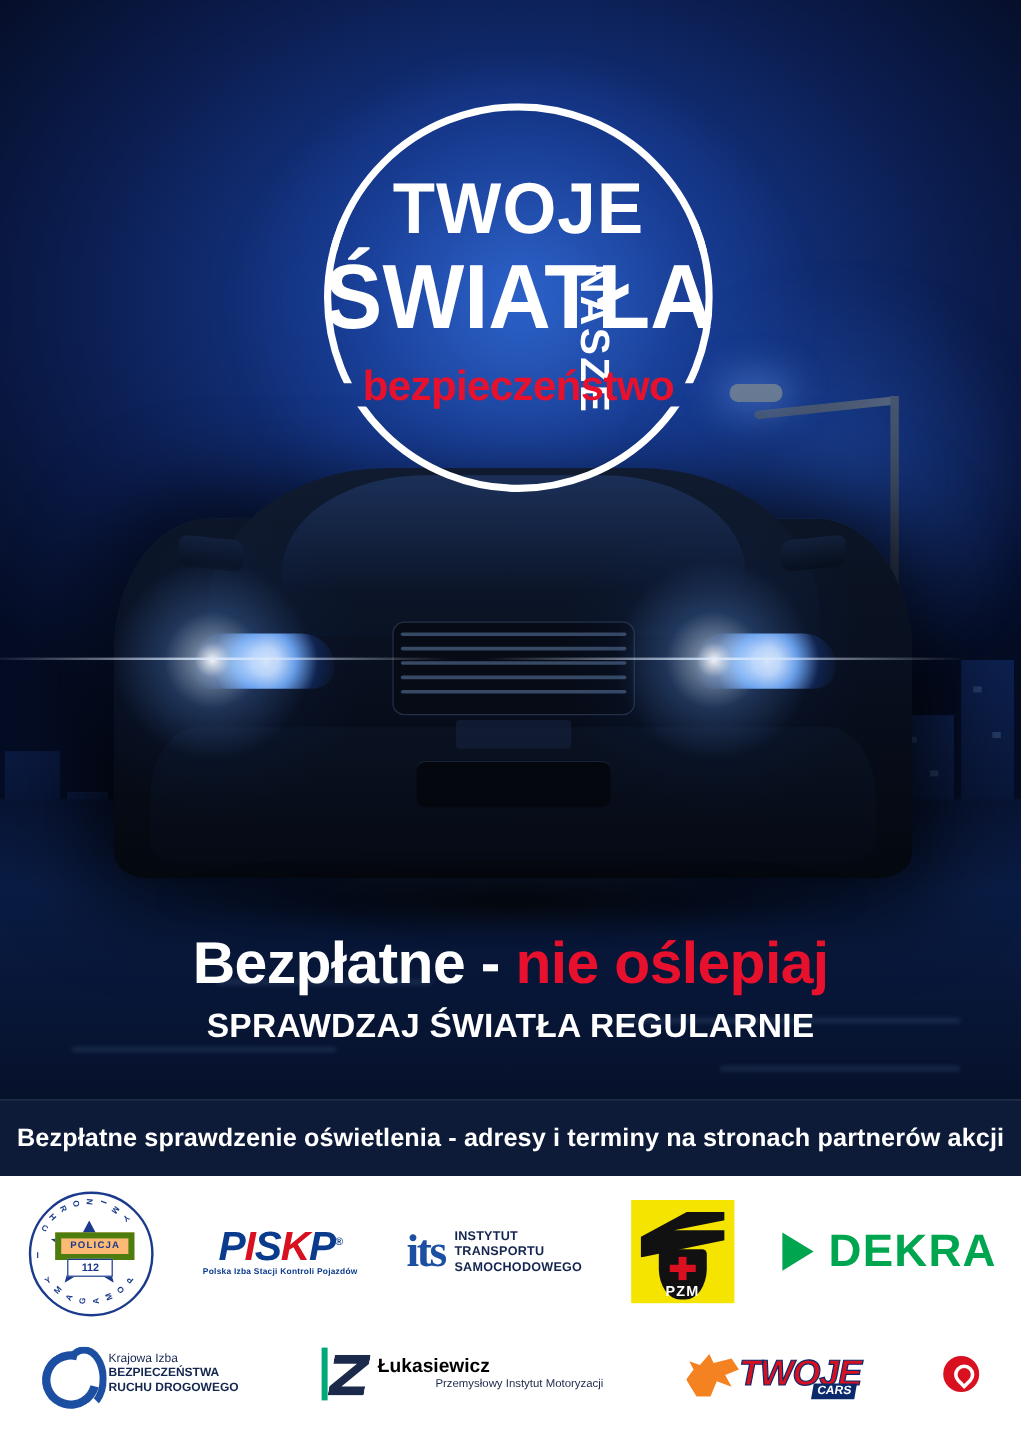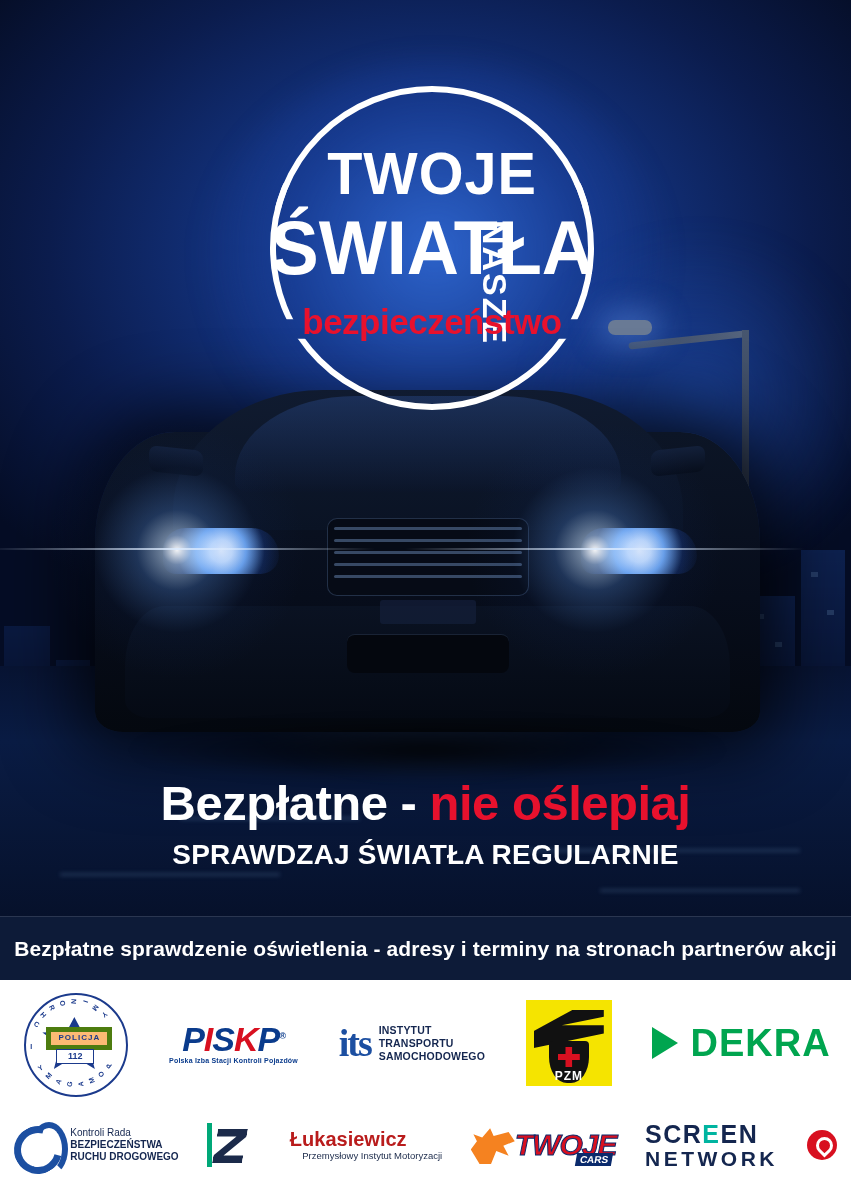--- a/index.html
+++ b/index.html
@@ -512,21 +512,21 @@
   .luk-mark .z {
     position: absolute; left: 8px; top: 6px;
     width: 30px; height: 34px;
     border: 4px solid #1b2a4a;
     transform: skewX(-10deg);
     clip-path: polygon(0 0, 100% 0, 100% 22%, 34% 78%, 100% 78%, 100% 100%, 0 100%, 0 78%, 66% 22%, 0 22%);
     background: #1b2a4a;
     border: none;
   }
   .luk-text .n {
-    font-size: 20px; font-weight: bold; color: #b91c1c; line-height: 1.05; text-align: center;
+    font-size: 16px; font-weight: bold; color: #000000; line-height: 1.05;
   }
   .luk-text .s {
     font-size: 9.5px; color: #1b2a4a; line-height: 1.2; margin-left: 48px;
   }
 
   
   .speed { position: relative; display: flex; align-items: center; }
   .speed-horse {
     width: 44px; height: 38px;
     background: #f58220;
@@ -747,21 +747,21 @@
     </div>
 
     <div class="prow r2">
 
       <div class="logo-box krbrd">
         <div class="krbrd-mark">
           <div class="c1"></div>
           <div class="c2"></div>
         </div>
         <div class="krbrd-text">
-          <div class="t1">Kontroli Rada</div>
+          <div class="t1">Krajowa Izba</div>
           <div>BEZPIECZEŃSTWA</div>
           <div>RUCHU DROGOWEGO</div>
         </div>
       </div>
 
       <div class="logo-box luk">
         <div class="luk-mark">
           <div class="bar"></div>
           <div class="z"></div>
         </div>
@@ -770,25 +770,19 @@
           <div class="s">Przemysłowy Instytut Motoryzacji</div>
         </div>
       </div>
 
       <div class="logo-box speed">
         <div class="speed-horse"></div>
         <div class="speed-word">TWOJE</div>
         <div class="speed-cars">CARS</div>
       </div>
 
-      <div class="logo-box screen">
-        <div>
-          <div class="l1"><span>SCR</span><span class="e">E</span><span>EN</span></div>
-          <div class="l2">NETWORK</div>
-        </div>
-      </div>
 
       <div class="logo-box yano">
         <div class="yano-mark"></div>
       </div>
     </div>
   </div>
 </div>
 
 </body></html>

